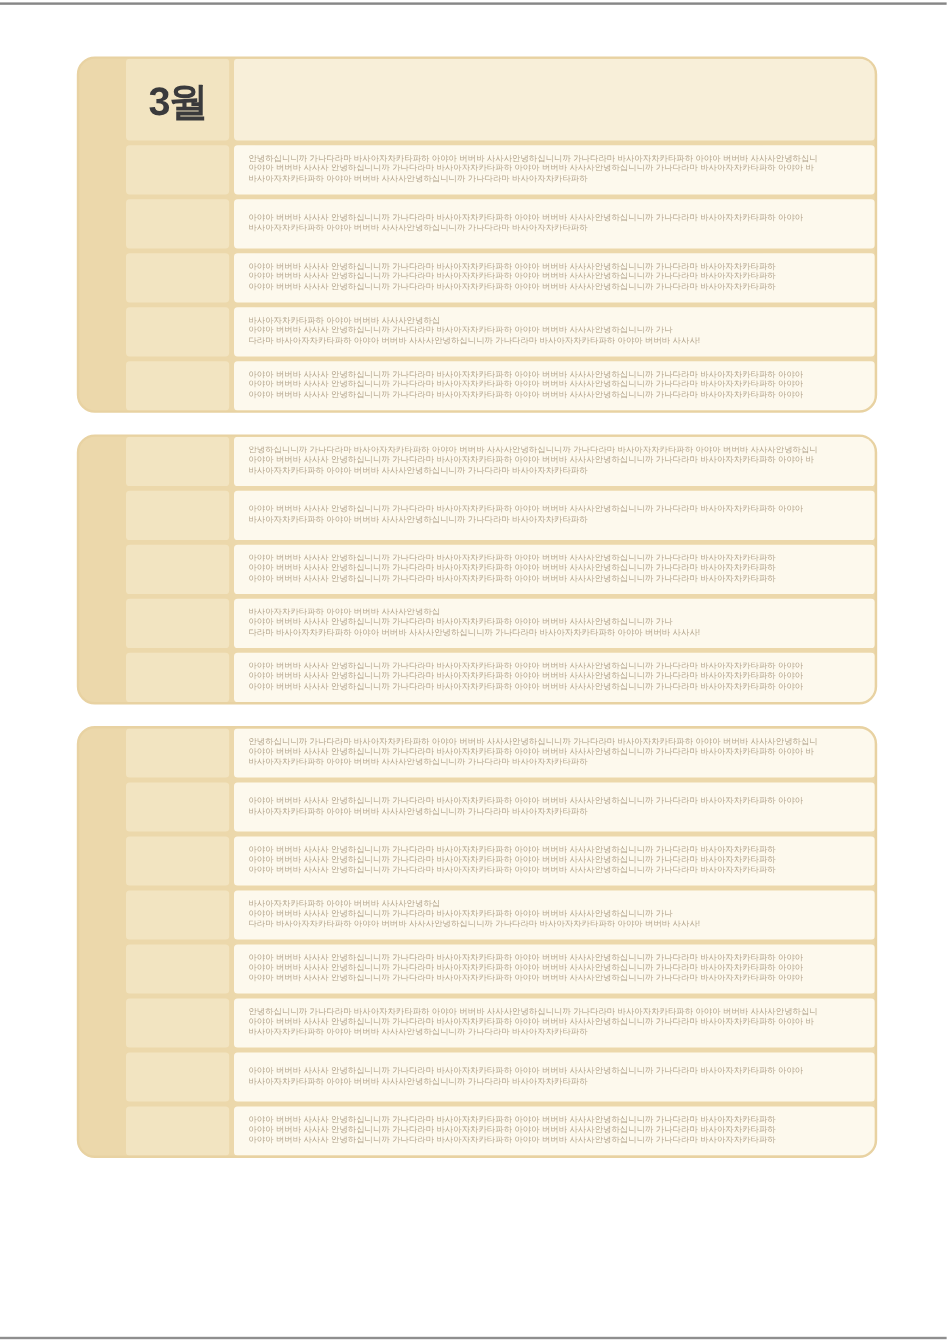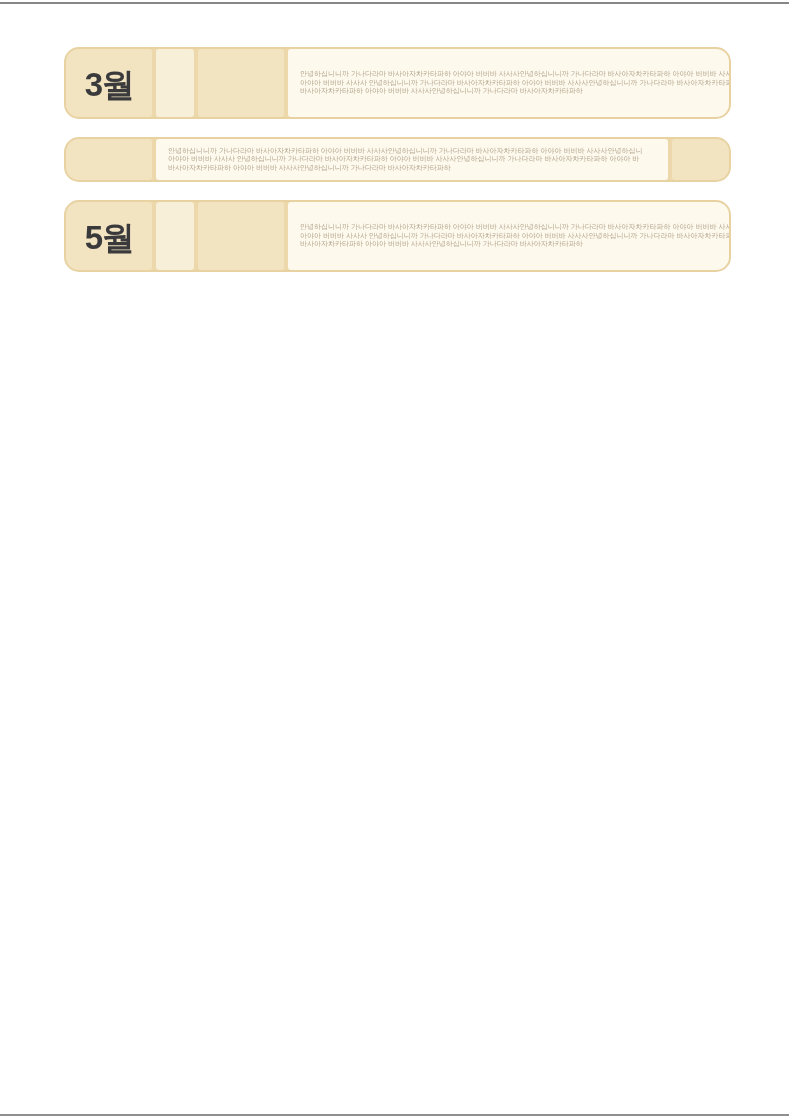--- a/index.html
+++ b/index.html
@@ -31,22 +31,23 @@
     background:var(--bottom-line);
   }
   .page{
     position:absolute;top:47px;left:64px;width:667px;
     display:flex;flex-direction:column;gap:18px;
   }
   .month-card{
     border:2.5px solid var(--card-border);
     border-radius:15px;
     background:var(--card-divider);
-    display:flex;flex-direction:row;gap:4px;
+    display:flex;flex-direction:column;gap:4px;
     overflow:hidden;
+    padding-left:39px;
   }
   .row{display:flex;gap:4px;}
   .cell-label{
     flex:0 0 86px;width:86px;
     background:var(--label-bg);
     border-radius:3px;
     display:flex;align-items:center;justify-content:center;
   }
   .cell-content{
     flex:1;
@@ -173,26 +174,20 @@
     <div class="cell-label"></div>
     <div class="cell-content">
           <div class="body-line">아야아 버버바 사사사 안녕하십니니까 가나다라마 바사아자차카타파하 아야아 버버바 사사사안녕하십니니까 가나다라마 바사아자차카타파하 아야아</div>
           <div class="body-line">아야아 버버바 사사사 안녕하십니니까 가나다라마 바사아자차카타파하 아야아 버버바 사사사안녕하십니니까 가나다라마 바사아자차카타파하 아야아</div>
           <div class="body-line">아야아 버버바 사사사 안녕하십니니까 가나다라마 바사아자차카타파하 아야아 버버바 사사사안녕하십니니까 가나다라마 바사아자차카타파하 아야아</div>
         </div>
   </div>
 </section>
 
   <section class="month-card">
-    <div class="row header-row">
-      <div class="cell-label">
-        <span class="month-label">5월</span>
-      </div>
-      <div class="cell-content"></div>
-    </div>
 
   <div class="row body-row">
     <div class="cell-label"></div>
     <div class="cell-content">
           <div class="body-line">안녕하십니니까 가나다라마 바사아자차카타파하 아야아 버버바 사사사안녕하십니니까 가나다라마 바사아자차카타파하 아야아 버버바 사사사안녕하십니</div>
           <div class="body-line">아야아 버버바 사사사 안녕하십니니까 가나다라마 바사아자차카타파하 아야아 버버바 사사사안녕하십니니까 가나다라마 바사아자차카타파하 아야아 바</div>
           <div class="body-line">바사아자차카타파하 아야아 버버바 사사사안녕하십니니까 가나다라마 바사아자차카타파하</div>
         </div>
   </div>
 

